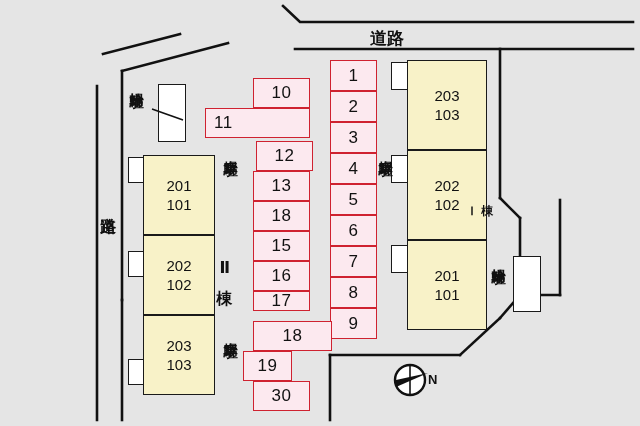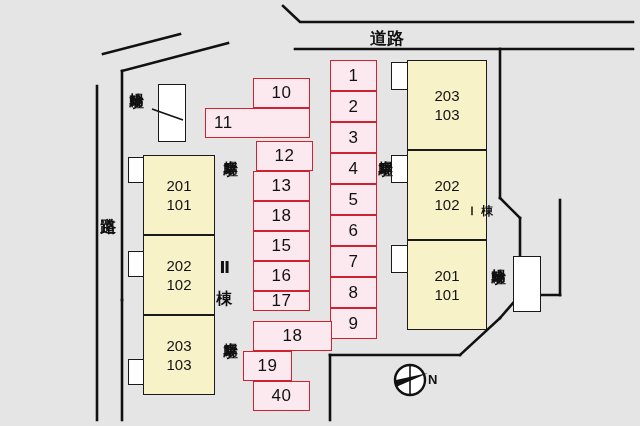--- a/index.html
+++ b/index.html
@@ -153,21 +153,21 @@
   <div class="stall wide" style="left:205px;top:108px;width:105px;height:30px;">11</div>
 
   <div class="stall" style="left:256px;top:141px;width:57px;height:30px;">12</div>
   <div class="stall" style="left:253px;top:171px;width:57px;height:30px;">13</div>
   <div class="stall" style="left:253px;top:201px;width:57px;height:30px;">18</div>
   <div class="stall" style="left:253px;top:231px;width:57px;height:30px;">15</div>
   <div class="stall" style="left:253px;top:261px;width:57px;height:30px;">16</div>
   <div class="stall" style="left:253px;top:291px;width:57px;height:20px;">17</div>
   <div class="stall" style="left:253px;top:321px;width:79px;height:30px;">18</div>
   <div class="stall" style="left:243px;top:351px;width:49px;height:30px;">19</div>
-  <div class="stall" style="left:253px;top:381px;width:57px;height:30px;">40</div>
+  <div class="stall" style="left:253px;top:381px;width:57px;height:30px;">30</div>
 
   <svg class="overlay" viewBox="0 0 640 426" xmlns="http://www.w3.org/2000/svg">
     <circle cx="410" cy="380" r="15" fill="#ffffff" stroke="#111111" stroke-width="2.4"></circle>
     <path d="M 396 380 L 428 373 L 396 387 Z" fill="#111111"></path>
     <path d="M 410 365 L 410 395" stroke="#111111" stroke-width="1.6"></path>
   </svg>
   <div class="compass-label" style="left:428px;top:372px;">N</div>
 
 </div>
 

